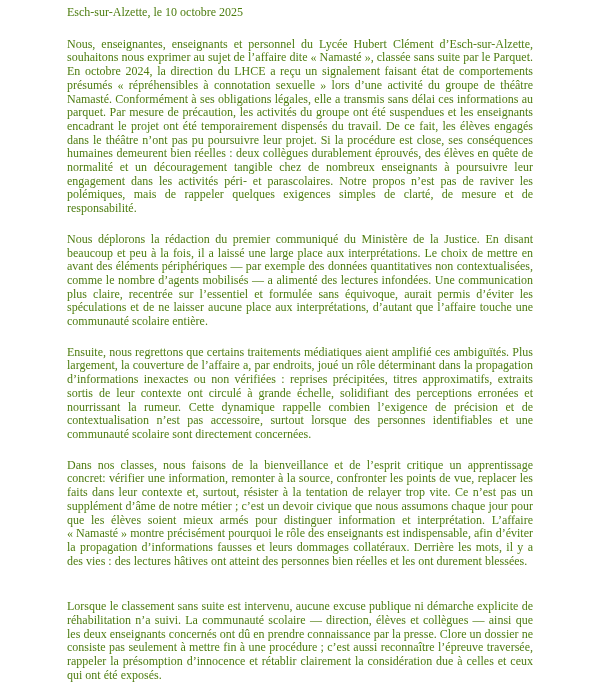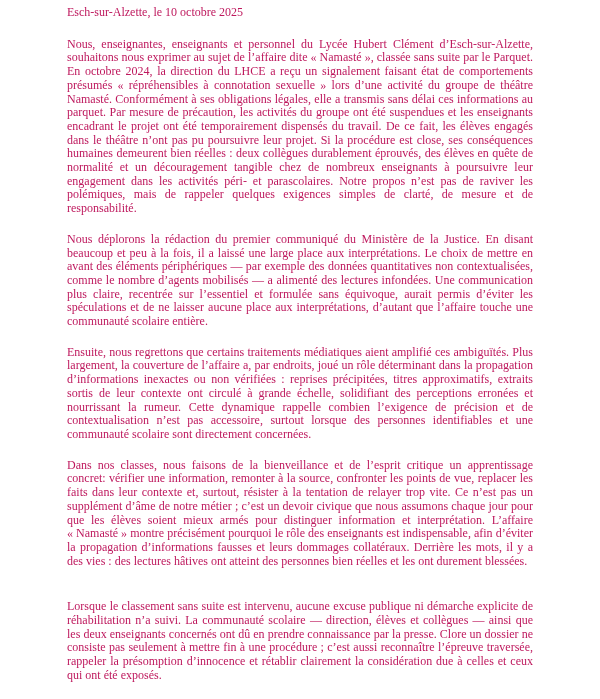--- a/index.html
+++ b/index.html
@@ -11,21 +11,21 @@
     width: 600px;
     height: 699px;
     overflow: hidden;
   }
   .page {
     box-sizing: border-box;
     width: 600px;
     height: 699px;
     padding: 6px 67px 0 67px;
     background: #ffffff;
-    color: #be185d;
+    color: #4d7c0f;
     font-family: "Liberation Serif", "DejaVu Serif", serif;
     font-size: 12px;
     line-height: 13.7px;
   }
   .dateline {
     margin: 0 0 18px 0;
     text-align: left;
     white-space: nowrap;
   }
   .para {

